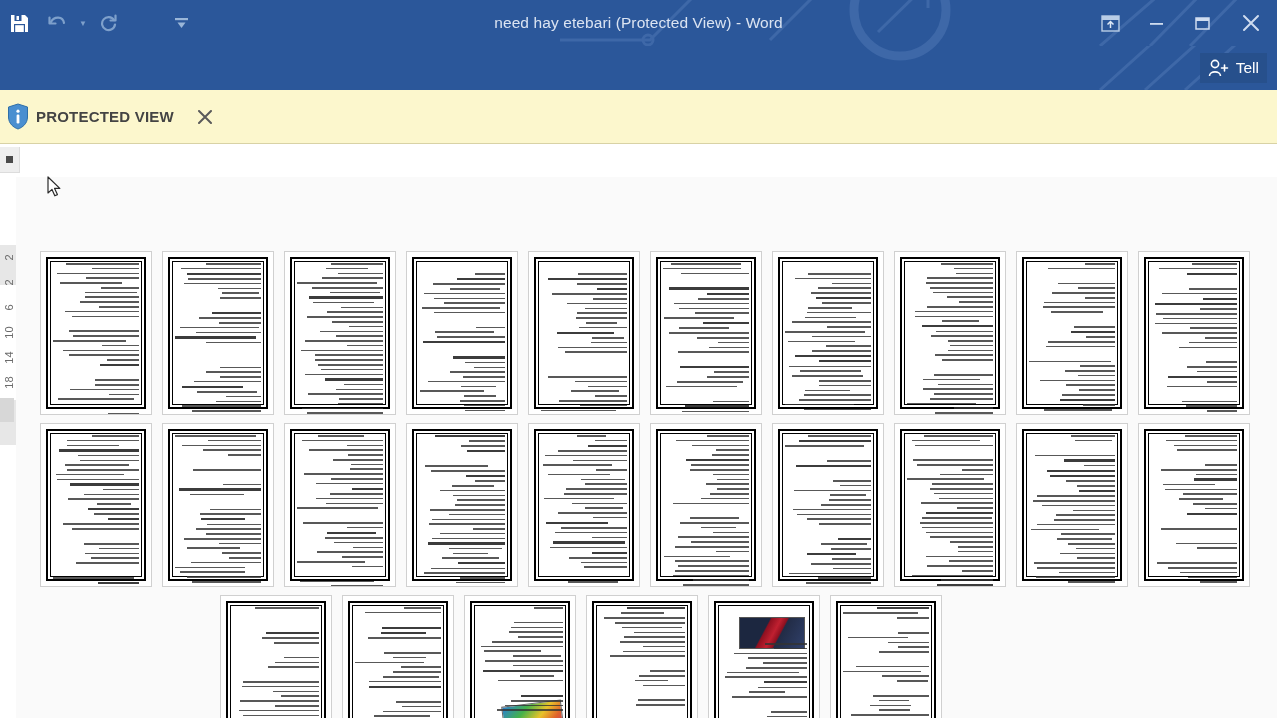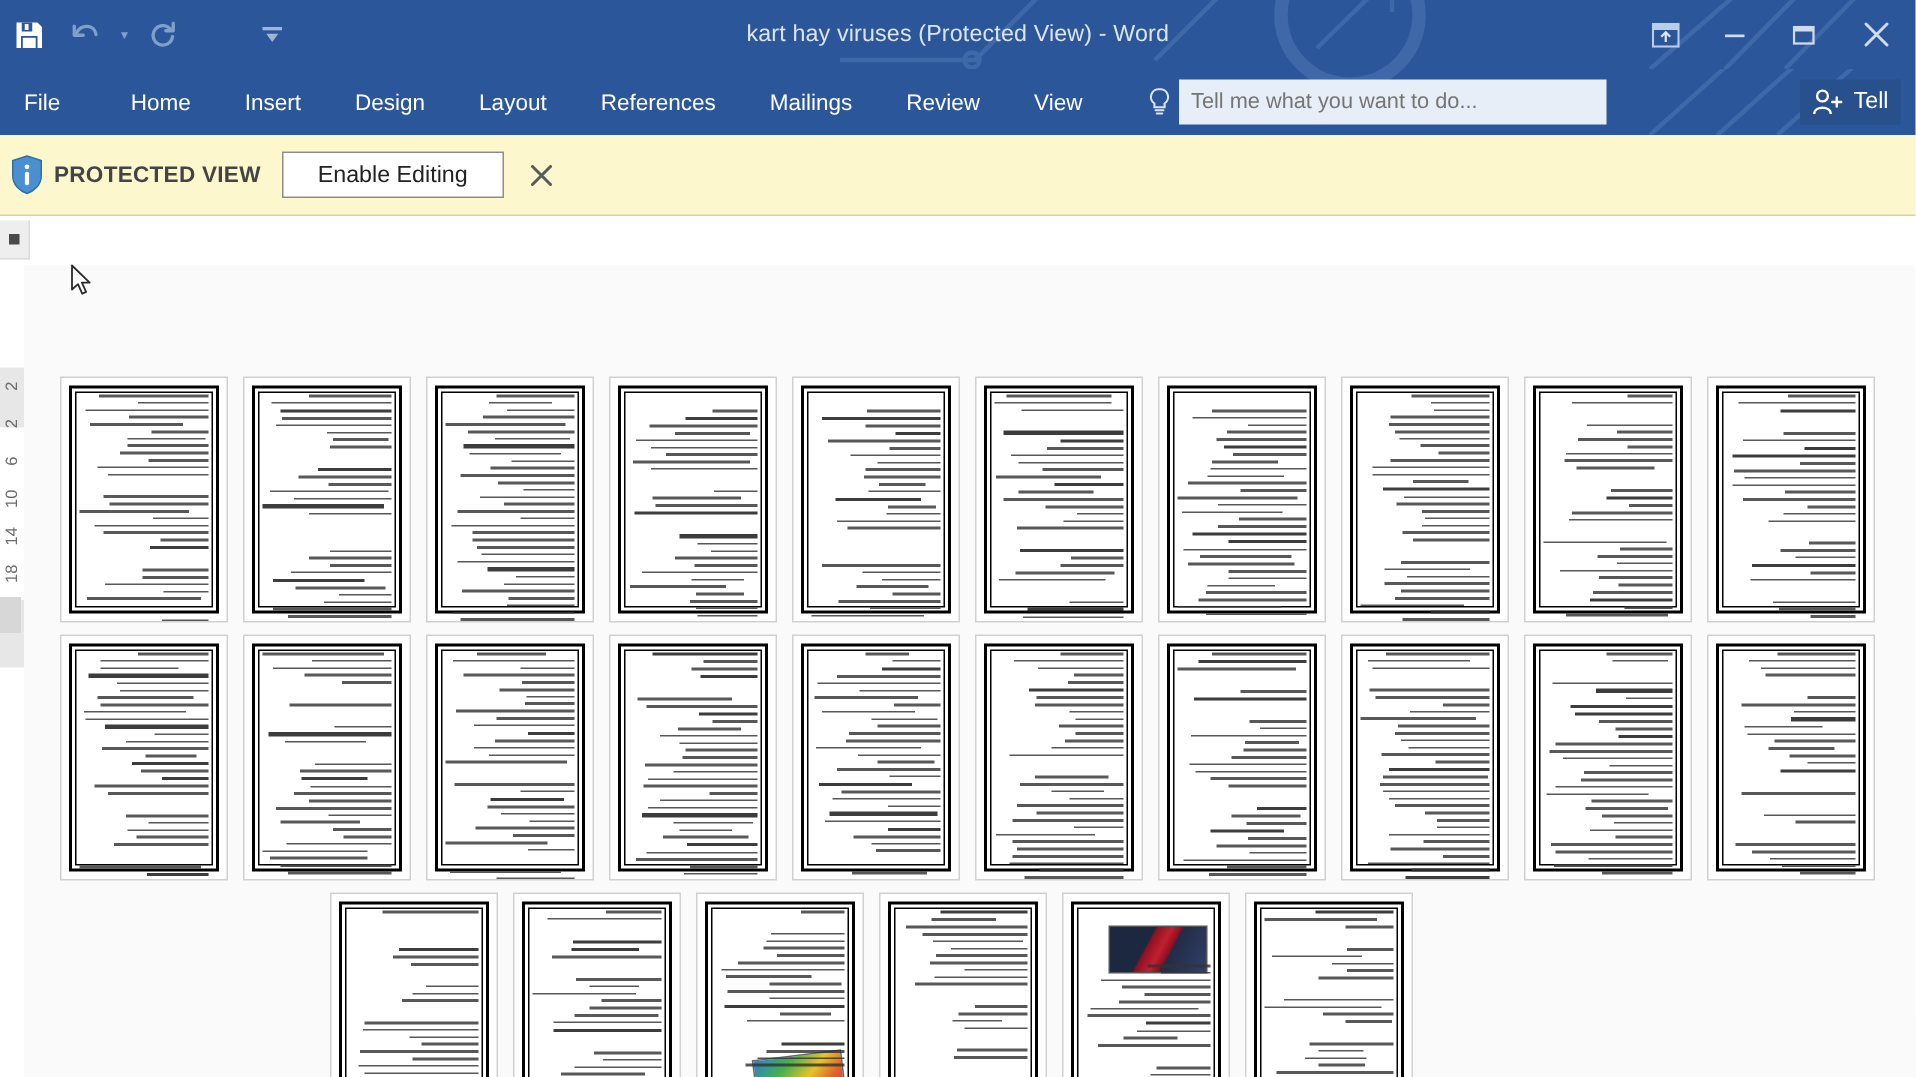--- a/index.html
+++ b/index.html
@@ -224,21 +224,21 @@
         </svg>
     </div>
     <div class="qat-btn dim" style="margin-left:34px">
       <svg width="15" height="13" viewBox="0 0 15 13">
           <rect x="1" y="1" width="13" height="2.2" fill="#9ab6d8"></rect>
           <path d="M3.5 5.5 L11.5 5.5 L7.5 11 Z" fill="#9ab6d8"></path>
         </svg>
     </div>
   </div>
 
-  <div class="doc-title">kart hay viruses (Protected View) - Word</div>
+  <div class="doc-title">need hay etebari (Protected View) - Word</div>
 
   <div class="wincontrols">
     <div class="wc">
       <svg width="19" height="17" viewBox="0 0 19 17">
           <rect x="1" y="1" width="17" height="15" fill="none" stroke="#b9cde6" stroke-width="1.4"></rect>
           <rect x="1" y="1" width="17" height="4" fill="#b9cde6"></rect>
           <path d="M9.5 13 L9.5 7 M6.5 9.5 L9.5 6.5 L12.5 9.5" stroke="#dce7f5" stroke-width="1.5" fill="none"></path>
         </svg>
     </div>
     <div class="wc">
@@ -263,62 +263,41 @@
 <div class="ribbonbar">
   <svg class="tb-deco" width="1277" height="44" viewBox="0 0 1277 44">
     <g stroke="#3e68a8" stroke-width="3" fill="none">
       <circle cx="900" cy="-36" r="46" stroke-width="9"></circle>
       <path d="M1100 44 L1160 -10"></path>
       <path d="M1145 44 L1205 -10"></path>
       <path d="M1185 44 L1245 -10"></path>
       <path d="M650 -4 L700 -44"></path>
     </g>
   </svg>
-  <div class="tabs">
-    <div class="tab" style="padding-left:16px;padding-right:18px">File</div>
-    <div class="tab" style="margin-left:16px">Home</div>
-    <div class="tab" style="margin-left:10px">Insert</div>
-    <div class="tab" style="margin-left:10px">Design</div>
-    <div class="tab" style="margin-left:10px">Layout</div>
-    <div class="tab" style="margin-left:10px">References</div>
-    <div class="tab" style="margin-left:10px">Mailings</div>
-    <div class="tab" style="margin-left:10px">Review</div>
-    <div class="tab" style="margin-left:10px">View</div>
-  </div>
-
-  <div class="tellme-wrap">
-    <div class="bulb">
-      <svg width="16" height="20" viewBox="0 0 16 20">
-          <path d="M8 1.5 A5.2 5.2 0 0 0 4.6 11 L4.6 13.5 L11.4 13.5 L11.4 11 A5.2 5.2 0 0 0 8 1.5 Z" fill="none" stroke="#dbe6f5" stroke-width="1.4"></path>
-          <path d="M5.4 15.5 L10.6 15.5 M6.2 17.7 L9.8 17.7" stroke="#dbe6f5" stroke-width="1.4" stroke-linecap="round"></path>
-        </svg>
-    </div>
-    <input class="tellme" value="" placeholder="Tell me what you want to do..." style="">
-  </div>
+
 
   <div class="share">
     <svg width="21" height="18" viewBox="0 0 21 18">
         <circle cx="7" cy="5" r="3.6" fill="none" stroke="#ffffff" stroke-width="1.6"></circle>
         <path d="M1.5 17 C1.5 11.5 12.5 11.5 12.5 17" fill="none" stroke="#ffffff" stroke-width="1.6"></path>
         <path d="M16.5 6 L16.5 12 M13.5 9 L19.5 9" stroke="#ffffff" stroke-width="1.6" stroke-linecap="round"></path>
       </svg>
     <span>Tell</span>
   </div>
 </div>
 
 <div class="pvbar">
   <div class="pv-shield">
     <svg width="22" height="27" viewBox="0 0 22 27">
         <path d="M11 1 L20.5 4 L20.5 14 C20.5 20.5 15.5 24.5 11 26 C6.5 24.5 1.5 20.5 1.5 14 L1.5 4 Z" fill="#4a8fd0" stroke="#2f6fa8" stroke-width="1"></path>
         <circle cx="11" cy="8.2" r="1.6" fill="#ffffff"></circle>
         <rect x="9.6" y="11.5" width="2.8" height="9" rx="1.2" fill="#ffffff"></rect>
       </svg>
   </div>
   <div class="pv-label">PROTECTED VIEW</div>
-  <div class="pv-enable">Enable Editing</div>
   <div class="pv-close">
     <svg width="14" height="14" viewBox="0 0 14 14">
         <path d="M1 1 L13 13 M13 1 L1 13" stroke="#5a5a5a" stroke-width="2" stroke-linecap="round"></path>
       </svg>
   </div>
 </div>
 
 <div class="hruler">
   <div class="hr-pad-l"></div>
   <div class="hr-pad-r"></div>

